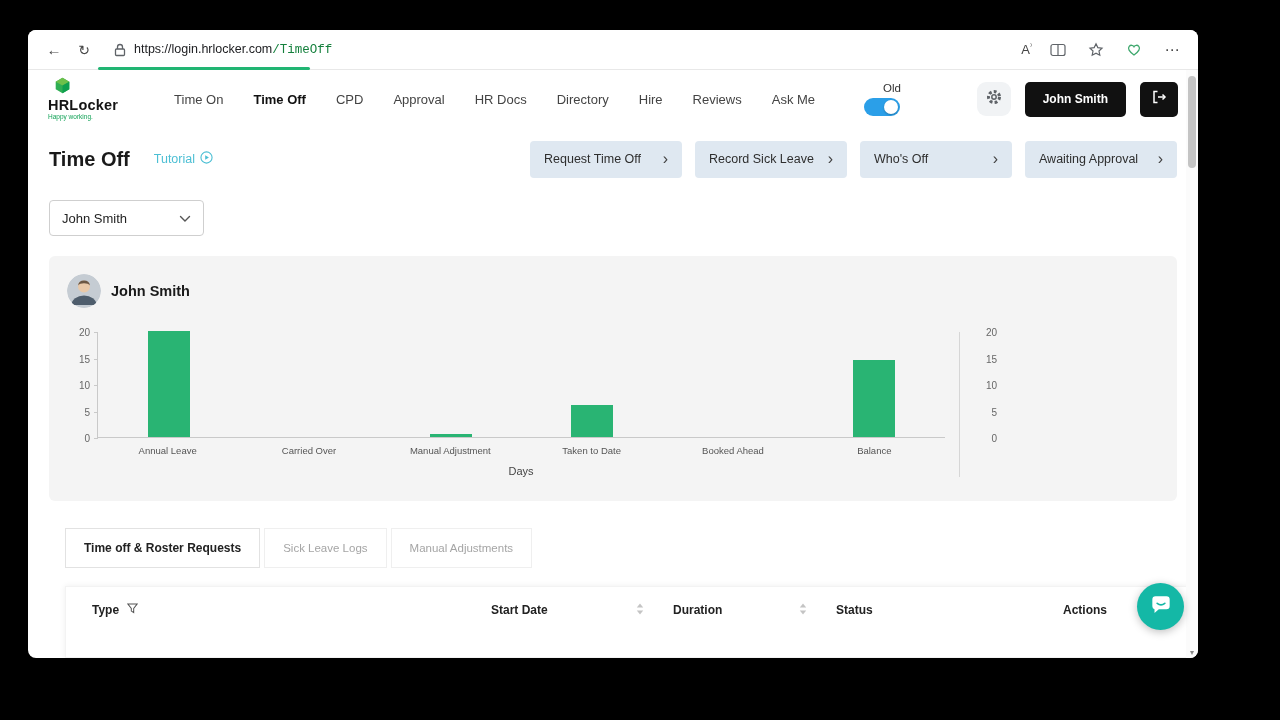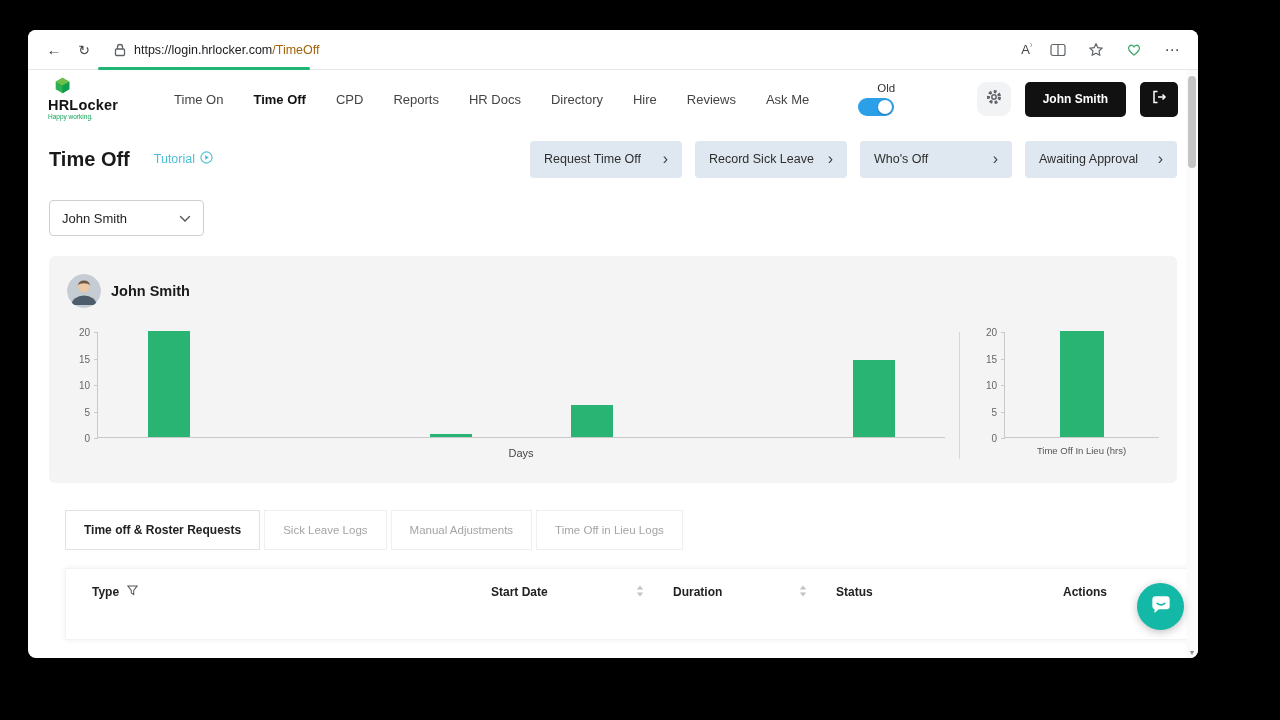--- a/index.html
+++ b/index.html
@@ -8,21 +8,21 @@
   .window { position:absolute; left:28px; top:30px; width:1170px; height:628px;
     background:#fff; border-radius:8px; overflow:hidden; }
 
   
   .chrome { position:relative; height:40px; display:flex; align-items:center;
     padding:0 14px; border-bottom:1px solid #e8e8e8; background:#fff; }
   .chrome-icon { width:24px; height:24px; display:flex; align-items:center; justify-content:center;
     color:#454545; font-size:15px; cursor:pointer; flex:none; }
   .lock-wrap { margin-left:18px; display:flex; align-items:center; }
   .url { margin-left:8px; font-size:12.5px; color:#202124; white-space:nowrap; }
-  .url .path { color:#a16207; }
+  .url .path { color:#15803d;font-family:Liberation Mono, monospace; }
   .chrome-right { margin-left:auto; display:flex; align-items:center; gap:14px; }
   .read-aloud { font-size:13px; color:#454545; }
   .read-aloud sup { font-size:8px; }
   .loading-underline { position:absolute; left:70px; bottom:-1px; width:212px; height:3px;
     background:#21b573; border-radius:2px; }
 
   
   .app-header { height:58px; display:flex; align-items:center; padding:0 20px; background:#fff; }
   .logo { display:flex; flex-direction:column; line-height:1.05; flex:none; }
   .logo-brand { font-size:14.5px; font-weight:700; color:#141414; letter-spacing:.2px; }
@@ -149,21 +149,21 @@
           <path d="M10 10 L18 5.5 V14.5 L10 19 Z" fill="#0e9f4e"></path>
         </svg>
       </span>
       <span class="logo-brand">HRLocker</span>
       <span class="logo-tagline">Happy working.</span>
     </div>
     <div class="nav">
       <span class="nav-item">Time On</span>
       <span class="nav-item active">Time Off</span>
       <span class="nav-item">CPD</span>
-      <span class="nav-item">Reports</span>
+      <span class="nav-item">Approval</span>
       <span class="nav-item">HR Docs</span>
       <span class="nav-item">Directory</span>
       <span class="nav-item">Hire</span>
       <span class="nav-item">Reviews</span>
       <span class="nav-item">Ask Me</span>
     </div>
     <div class="toggle-block">
       <span class="toggle-label">Old</span>
       <span class="toggle">
           <span class="knob"></span>
@@ -271,56 +271,48 @@
               <div class="slot">
                 <div class="bar" style="height: 31.8px; background: rgb(41, 180, 115);"></div>
               </div>
               <div class="slot">
                 <div class="bar" style="height: 0px; background: rgb(41, 180, 115);"></div>
               </div>
               <div class="slot">
                 <div class="bar" style="height: 76.85px; background: rgb(41, 180, 115);"></div>
               </div>
             </div>
+            <div class="cats">
+              <div class="cat">Annual Leave</div>
+              <div class="cat">Carried Over</div>
+              <div class="cat">Manual Adjustment</div>
+              <div class="cat">Taken to Date</div>
+              <div class="cat">Booked Ahead</div>
+              <div class="cat">Balance</div>
+            </div>
             <div class="xlabel">Days</div>
           </div>
         </div>
       <div class="chart-divider"></div>
       <div id="chart-1" class="chart chart-lieu">
           <div class="yaxis" style="height: 106px;">
             <span class="ytick" style="top: 101px;">0</span>
             <span class="ytick" style="top: 74.5px;">5</span>
             <span class="ytick" style="top: 48px;">10</span>
             <span class="ytick" style="top: 21.5px;">15</span>
             <span class="ytick" style="top: -5px;">20</span>
           </div>
-          <div class="plotwrap">
-            <div class="plot" style="height: 106px;">
-              <div class="tickmark" style="top: 106px;"></div>
-              <div class="tickmark" style="top: 79.5px;"></div>
-              <div class="tickmark" style="top: 53px;"></div>
-              <div class="tickmark" style="top: 26.5px;"></div>
-              <div class="tickmark" style="top: 0px;"></div>
-              <div class="slot">
-                <div class="bar" style="height: 106px; background: rgb(41, 180, 115);"></div>
-              </div>
-            </div>
-            <div class="cats">
-              <div class="cat">Time Off In Lieu (hrs)</div>
-            </div>
-          </div>
         </div>
     </div>
   </div>
 
   <div class="tabs">
     <div class="tab active">Time off &amp; Roster Requests</div>
     <div class="tab">Sick Leave Logs</div>
     <div class="tab">Manual Adjustments</div>
-    <div class="tab">Time Off in Lieu Logs</div>
   </div>
 
   <div class="table-card">
     <div class="thead">
       <div class="th">
         <span>Type</span>
         <span>
           <svg width="11" height="11" viewBox="0 0 12 12">
               <path d="M1 1.2 H11 L7.3 5.8 V10.4 L4.7 8.8 V5.8 Z" fill="none" stroke="#555" stroke-width="1.1"></path>
             </svg>

